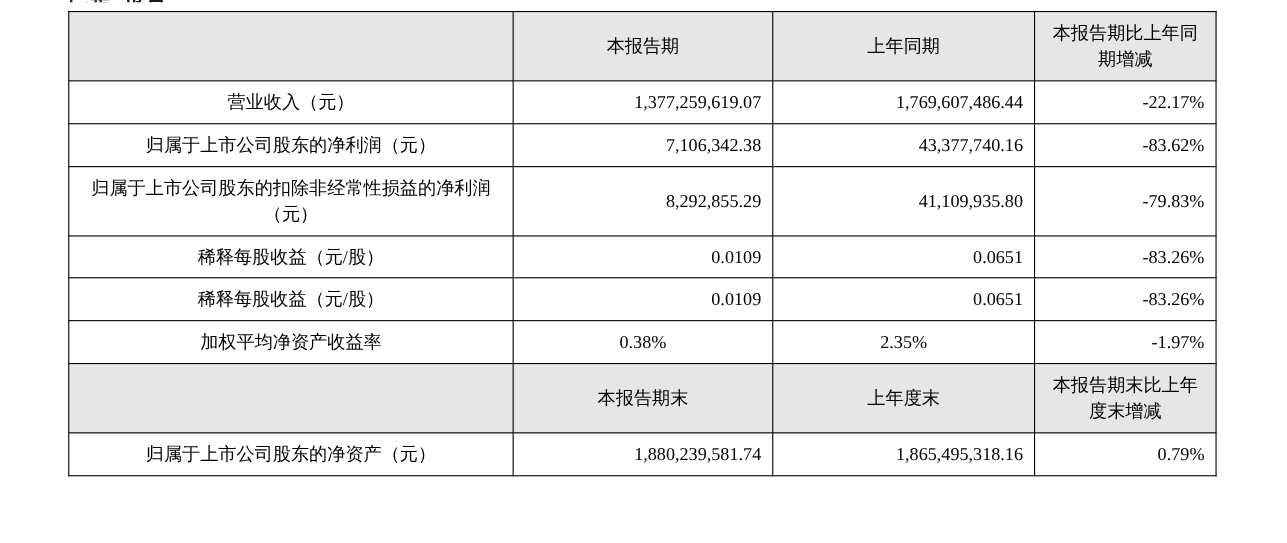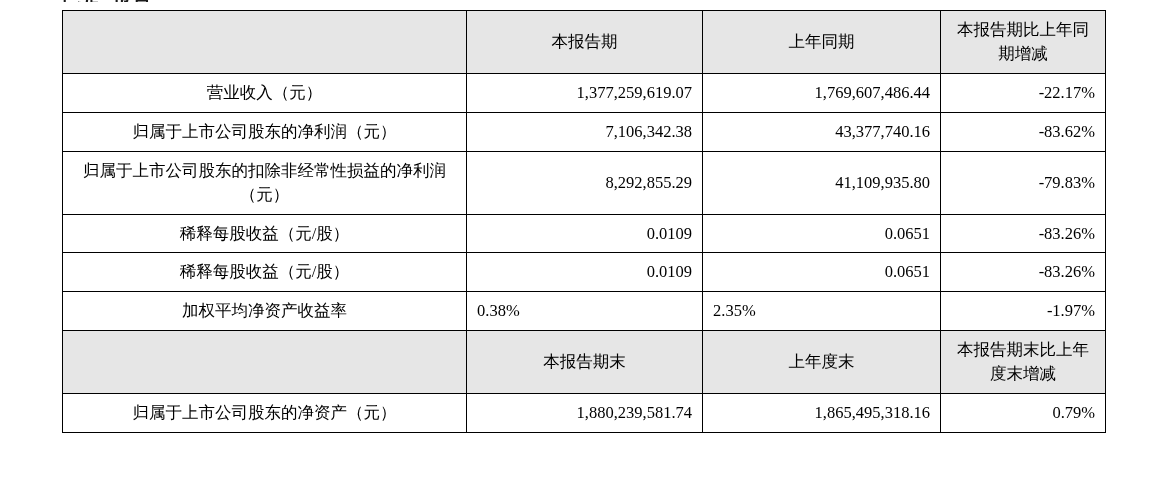--- a/index.html
+++ b/index.html
@@ -69,21 +69,21 @@
     text-align: right;
     padding-right: 14px;
     white-space: nowrap;
   }
   td.chg {
     text-align: right;
     padding-right: 14px;
     white-space: nowrap;
   }
   td.pct-center {
-    text-align: left;
+    text-align: center;
     padding-right: 60px;
     white-space: nowrap;
   }
 </style>
 </head>
 <body>
 
 <div class="page">
 
   <div class="doc-heading">已是“也告</div>

